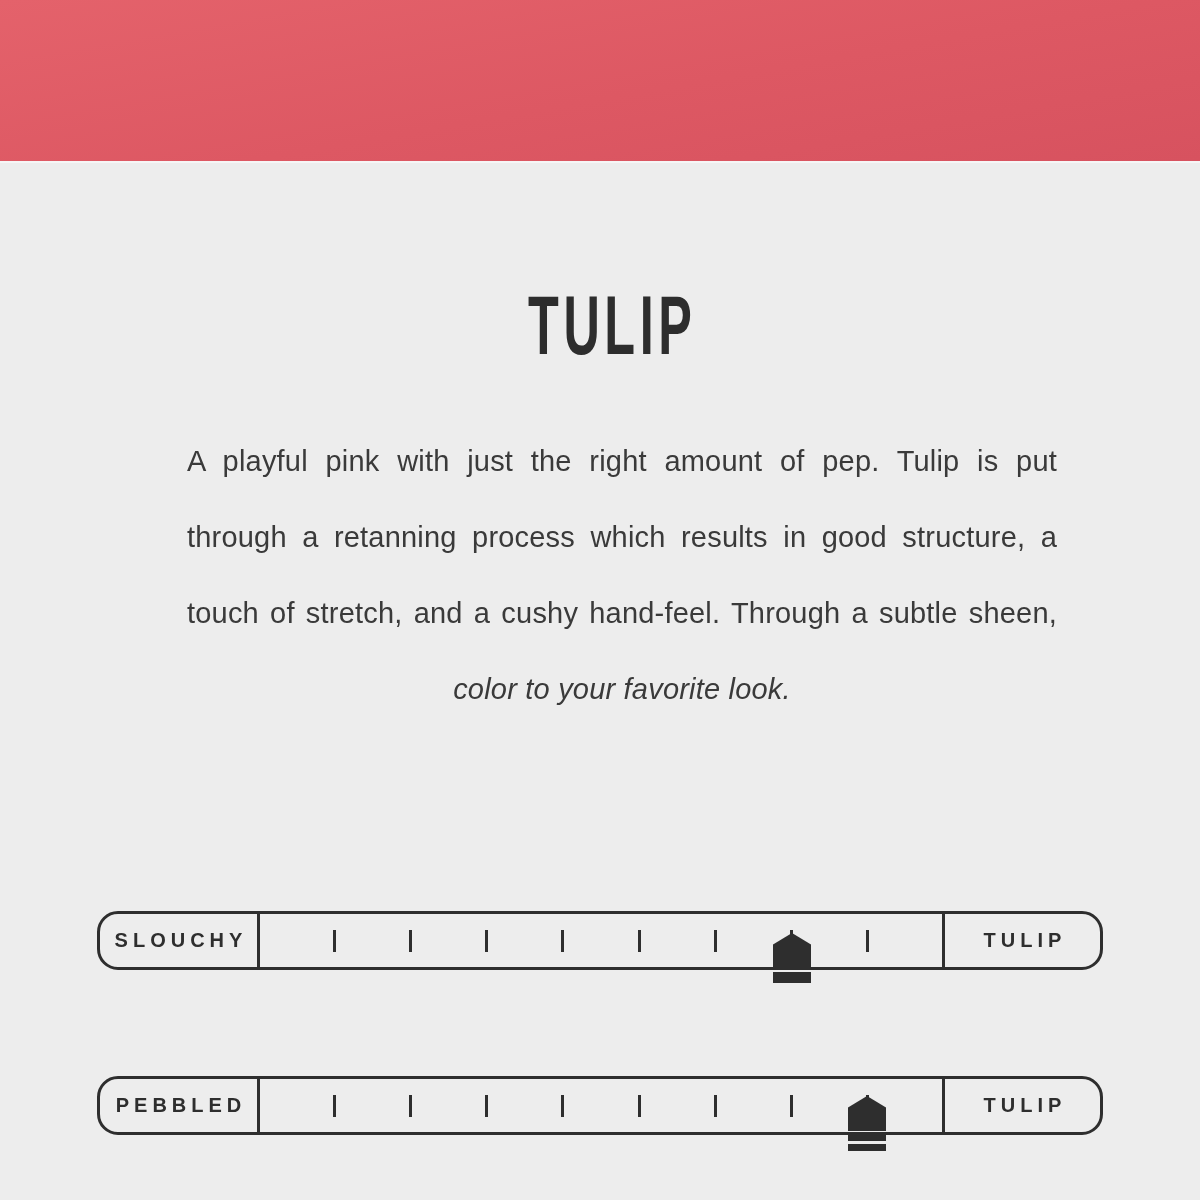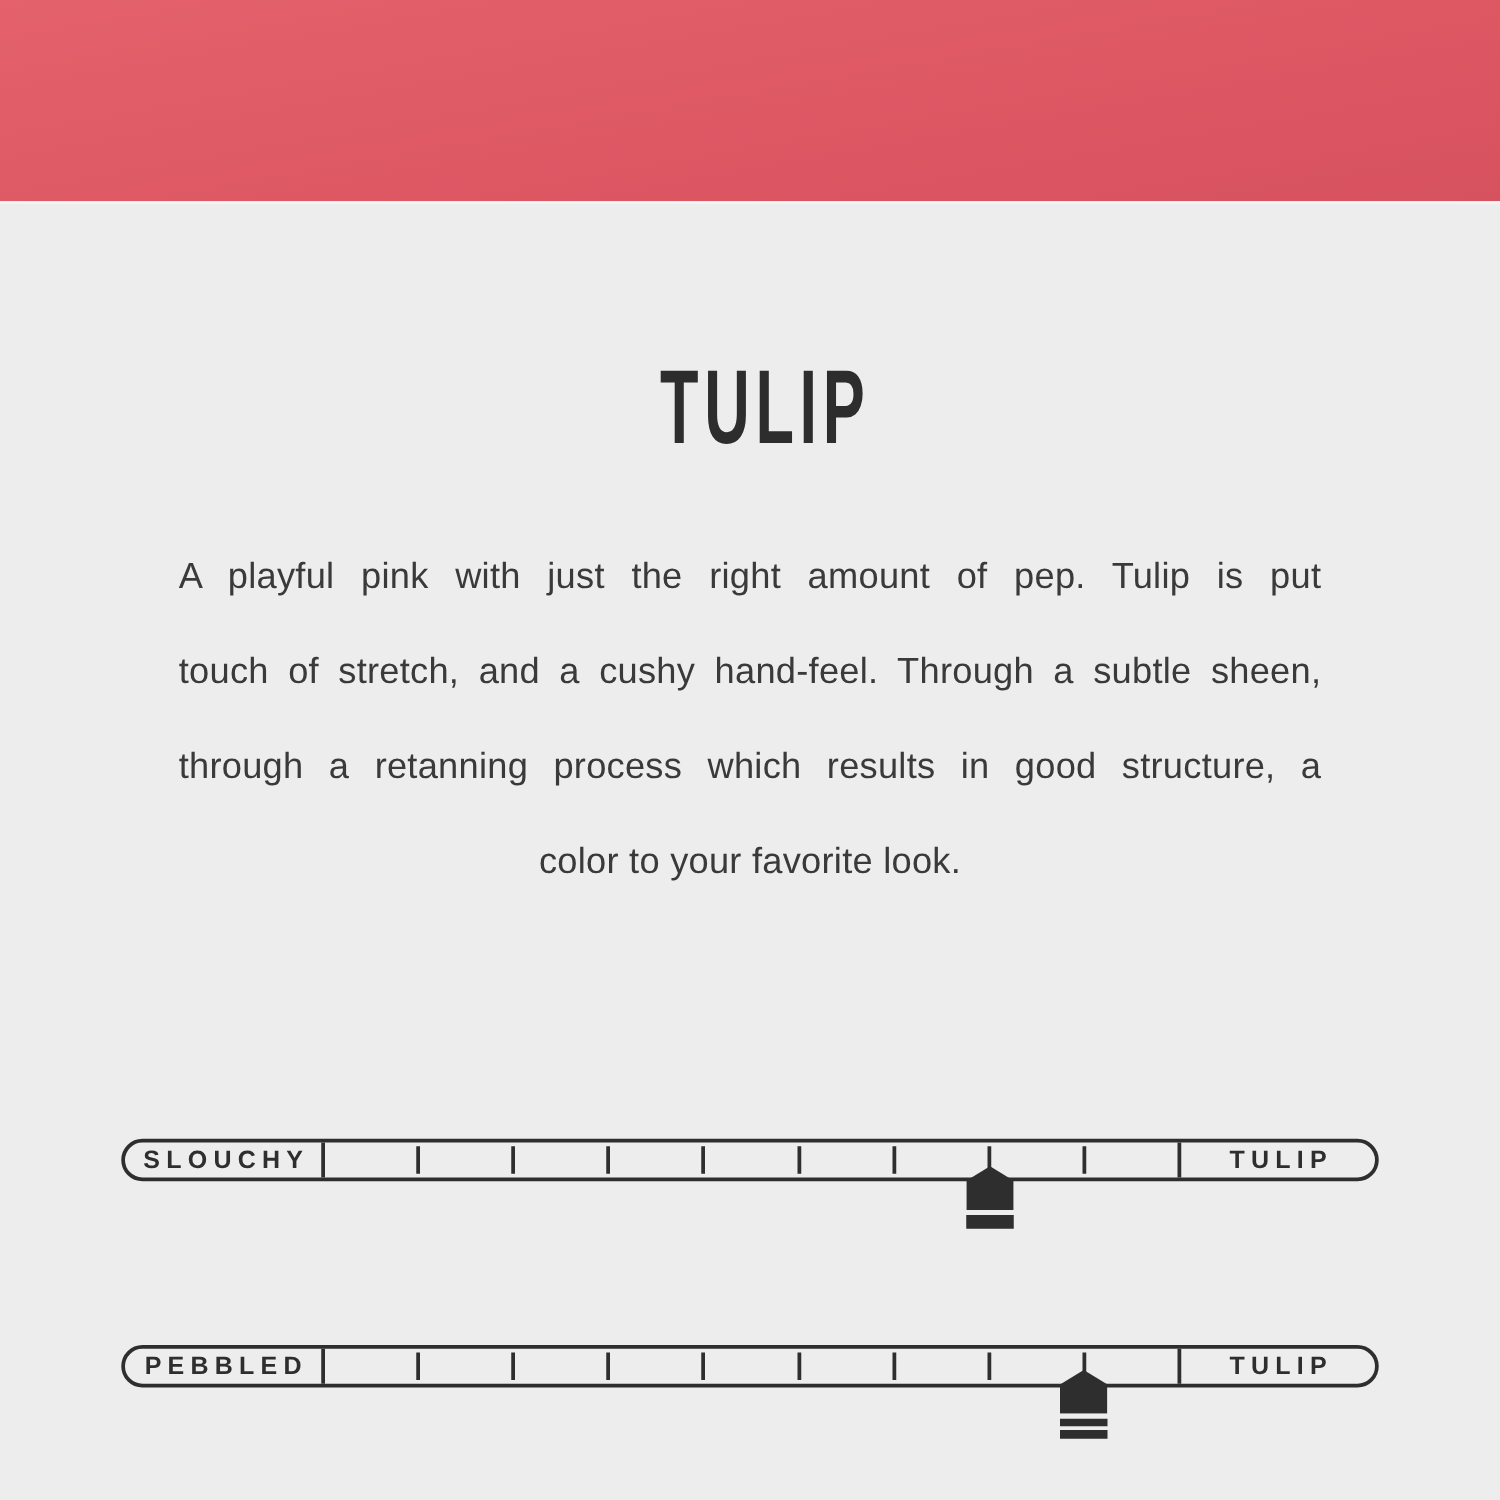--- a/index.html
+++ b/index.html
@@ -48,32 +48,34 @@
     color: #3a3a3a;
     letter-spacing: 0.2px;
   }
   .desc .line {
     height: 76px;
     line-height: 76px;
     white-space: nowrap;
     text-align: justify;
     text-align-last: justify;
     text-justify: inter-word;
+    margin-left: 44px;
   }
   .desc .line.last {
     text-align: left;
     text-align-last: center;
+    font-style: italic;
   }
 
   
   .scale {
     position: absolute;
     left: 97px;
     width: 1006px;
-    height: 34px;
+    height: 59px;
     border: 3px solid #2e2e2e;
     border-radius: 21px;
     display: flex;
     align-items: stretch;
   }
   .scale-1 { top: 911px; }
   .scale-2 { top: 1076px; }
 
   .cell-label {
     display: flex;
@@ -118,22 +120,22 @@
 <body>
 
 <div class="band"></div>
 
 <div class="title-wrap">
   <span class="title-text">TULIP</span>
 </div>
 
 <div class="desc">
   <div class="line">A playful pink with just the right amount of pep. Tulip is put</div>
+  <div class="line">through a retanning process which results in good structure, a</div>
   <div class="line">touch of stretch, and a cushy hand-feel. Through a subtle sheen,</div>
-  <div class="line">through a retanning process which results in good structure, a</div>
   <div class="line last">color to your favorite look.</div>
 </div>
 
 <div class="scale scale-1">
   <div class="cell-label cell-left">
     <span>SLOUCHY</span>
   </div>
   <div class="cell-mid">
       <div class="tick"></div>
       <div class="tick"></div>

